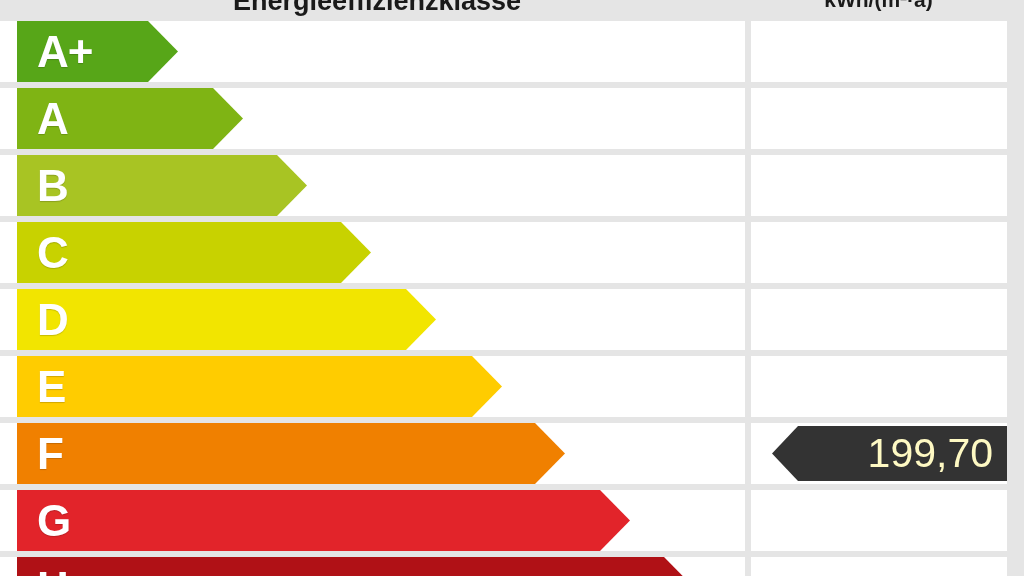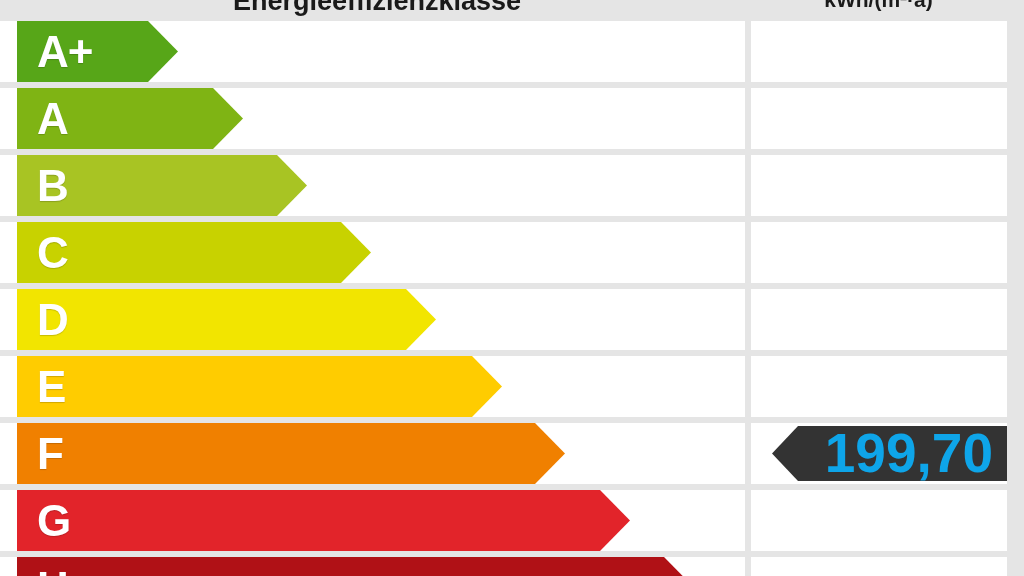--- a/index.html
+++ b/index.html
@@ -112,23 +112,23 @@
     background: #333333;
     -webkit-clip-path: polygon(0% 50%, 26px 0%, 100% 0%, 100% 100%, 26px 100%);
     clip-path: polygon(0% 50%, 26px 0%, 100% 0%, 100% 100%, 26px 100%);
     display: flex;
     align-items: center;
     justify-content: flex-end;
     box-sizing: border-box;
     padding-right: 14px;
   }
   .value-badge-text {
-    color: #0ea5e9;
-    font-size: 55px;
-    font-weight: bold;
+    color: #fef9c3;
+    font-size: 41px;
+    font-weight: normal;
     line-height: 1;
     white-space: nowrap;
   }
 </style>
 </head>
 <body>
 
 <div id="header">
   <div id="header-title">Energieeffizienzklasse</div>
   <div id="header-unit">kWh/(m²·a)</div>

